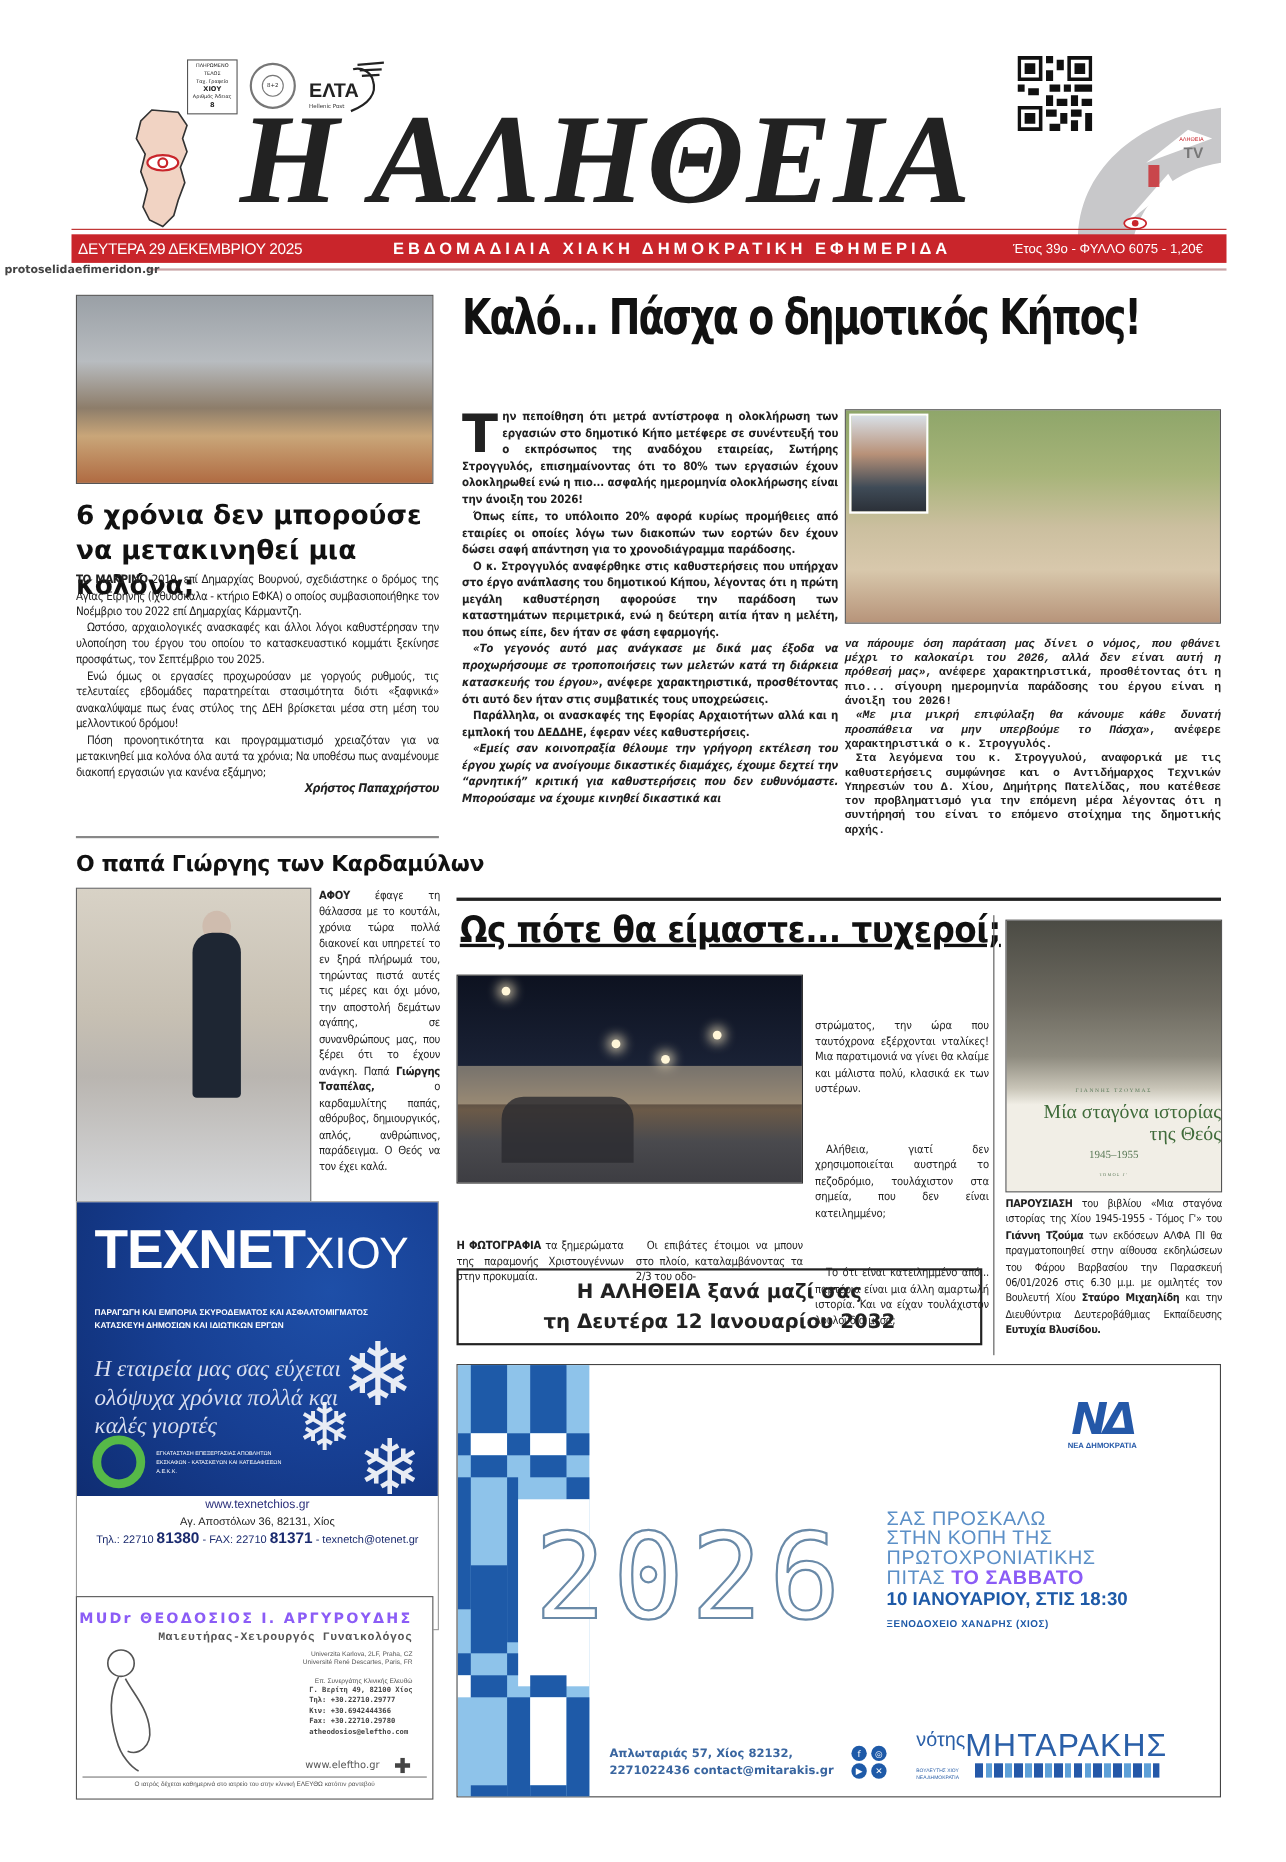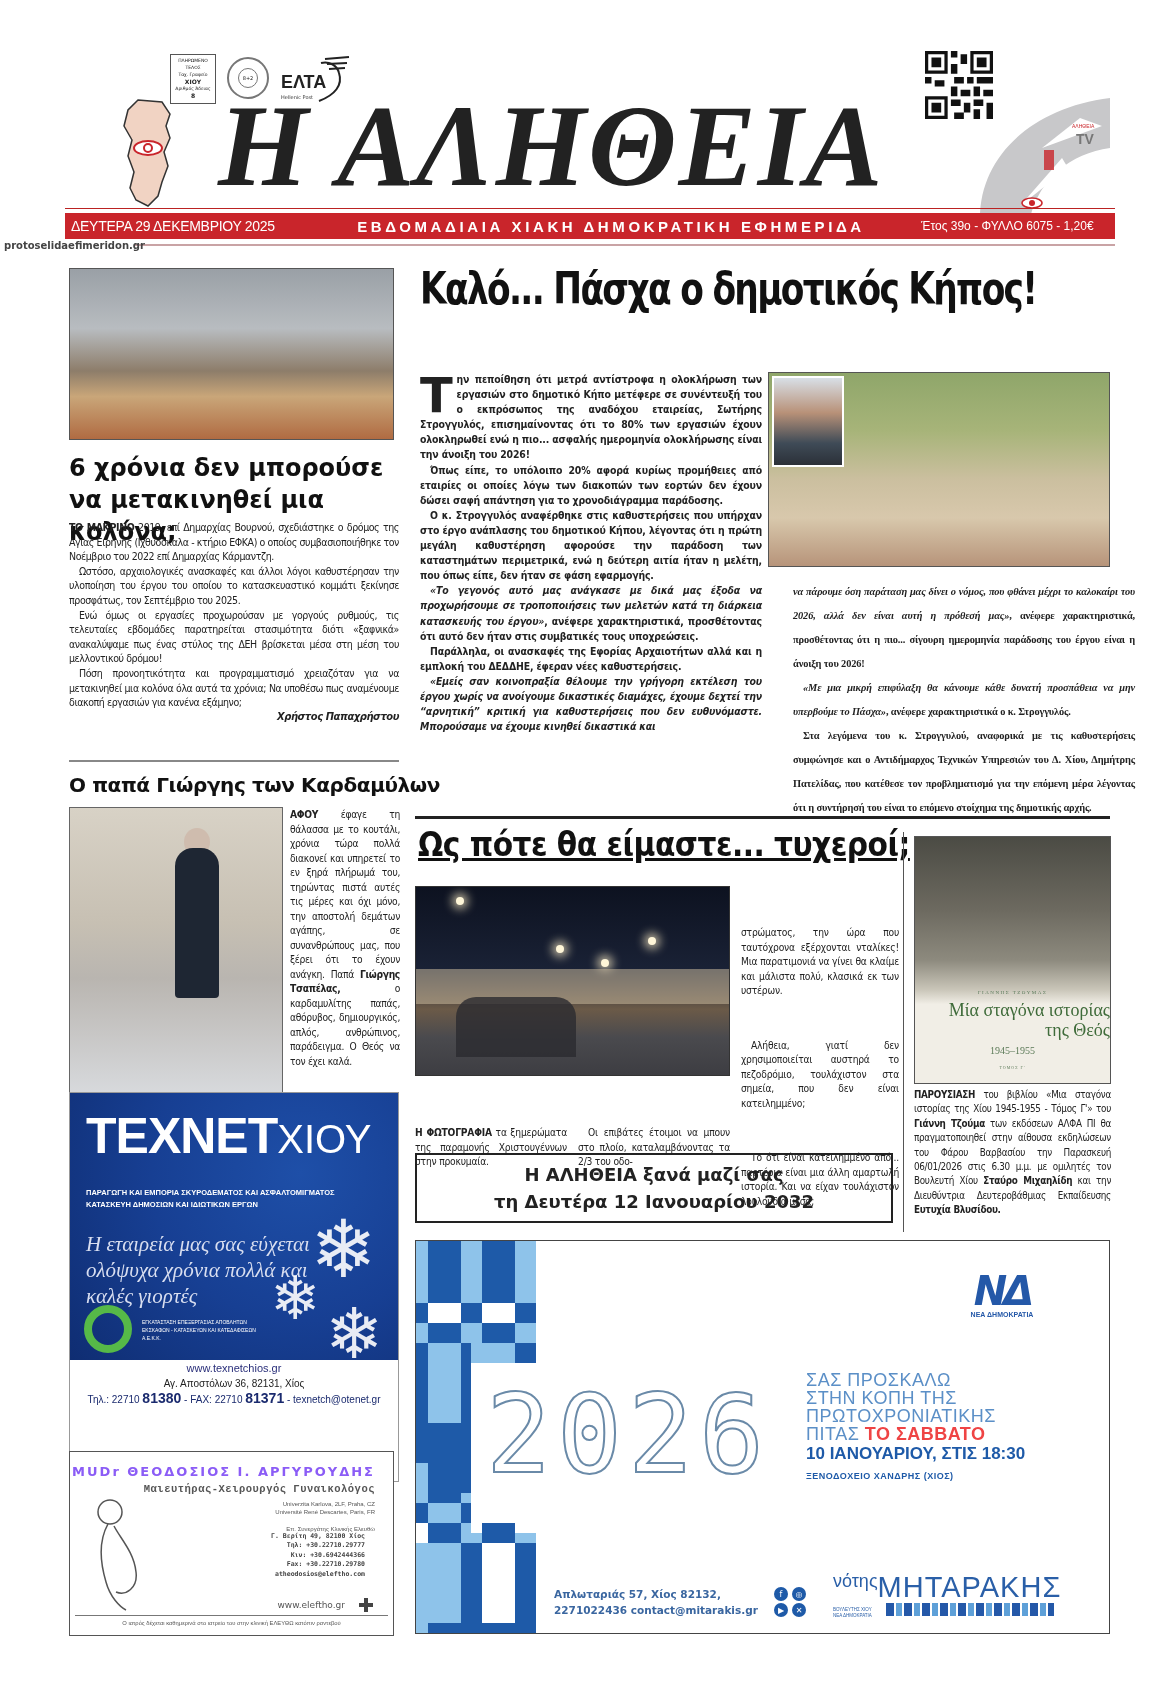--- a/index.html
+++ b/index.html
@@ -54,37 +54,37 @@
   .snow { position:absolute; color:#fff; opacity:0.9; }
   .texnet-contact { position:absolute; left:0; top:268px; width:328px; text-align:center; font-family:"Liberation Sans",sans-serif; font-size:10px; line-height:15px; color:#222; }
   .texnet-contact .web { color:#2a2f7a; font-size:11px; }
   .texnet-contact .tel { color:#1a2a6e; }
   .texnet-contact .tel b { font-size:14px; }
 
   .ad-doctor { left: 69px; top: 1451px; width: 325px; height: 185px; border: 1px solid #555; background: #fff; }
   .doc-name { position:absolute; right:18px; top:12px; font-family:"DejaVu Sans",sans-serif; font-weight:bold; font-size:13px; letter-spacing:2px; color:#8b5cf6; }
   .doc-title { position:absolute; right:18px; top:31px; font-family:Liberation Mono, monospace; font-weight:bold; font-size:10.5px; color:#555; letter-spacing:0.5px; }
   .doc-lines { position:absolute; right:18px; top:48px; text-align:right; font-family:"Liberation Sans",sans-serif; font-size:6px; line-height:8.4px; color:#555; }
-  .doc-contact { position:absolute; right:28px; top:80px; text-align:right; font-family:"DejaVu Sans Mono",monospace; font-size:6.5px; line-height:9.4px; color:#444; font-weight:bold; }
+  .doc-contact { position:absolute; right:18px; top:80px; text-align:left; font-family:"DejaVu Sans Mono",monospace; font-size:6.5px; line-height:9.4px; color:#444; font-weight:bold; }
   .doc-web { position:absolute; right:48px; top:148px; font-family:"DejaVu Sans",sans-serif; font-size:9px; color:#555; }
   .doc-cross { position:absolute; right:20px; top:146px; width:14px; height:14px; }
   .doc-rule { position:absolute; left:5px; right:5px; top:163px; height:1px; background:#777; }
   .doc-foot { position:absolute; left:0; right:0; top:168px; text-align:center; font-family:"Liberation Sans",sans-serif; font-size:5.8px; color:#555; }
   .doc-figure { position:absolute; left:20px; top:40px; width:60px; height:120px; }
 
   
   .lead-title { left: 420px; top: 262px; font-family: "DejaVu Sans Condensed","DejaVu Sans",sans-serif; font-weight: bold; font-size: 45px; letter-spacing: -2px; color: #111; white-space: nowrap; transform: scaleX(0.85); transform-origin: left top; }
   .lead-col1 { left: 420px; top: 372px; width: 342px; font-family: "DejaVu Sans Condensed","DejaVu Sans",sans-serif; font-size: 10.4px; line-height: 15.1px; text-align: justify; font-weight: bold; color: #222; letter-spacing:-0.15px; }
   .lead-col1 p { text-indent: 10px; }
   .lead-col1 p.first { text-indent: 0; }
   .lead-col1 i, .lead-col2 i { font-weight: bold; font-style: italic; }
   .dropcap { float:left; font-family:"DejaVu Sans",sans-serif; font-weight:bold; font-size:48px; line-height:42px; margin-right:4px; margin-top:2px; }
   .photo-garden { left: 768px; top: 372px; width: 342px; height: 195px; background: linear-gradient(180deg,#8fa66a 0%, #a7b479 30%, #cbbf9f 55%, #d8c8ac 75%, #b7947a 100%); border:1px solid #555; }
   .inset-face { position:absolute; left:3px; top:3px; width:72px; height:91px; background: linear-gradient(180deg,#d8dfe6 0%, #b89178 40%, #3f4b57 75%, #2b3038 100%); border:2px solid #fff; }
-  .lead-col2 { left: 768px; top: 580px; width: 342px; font-family: Liberation Serif, serif; font-size: 10.4px; line-height: 24px; text-align: justify; font-weight: bold; color: #222; letter-spacing:-0.15px;margin-left:25px; }
+  .lead-col2 { left: 768px; top: 580px; width: 342px; font-family: Liberation Mono, monospace; font-size: 10.4px; line-height: 13px; text-align: justify; font-weight: bold; color: #222; letter-spacing:-0.15px; }
   .lead-col2 p { text-indent: 10px; }
   .lead-col2 p.cont { text-indent: 0; }
 
   .rule-black { left: 415px; top: 816px; width: 695px; height: 3px; background: #222; }
   .h-tyxeroi { left: 418px; top: 825px; font-family: "DejaVu Sans Condensed","DejaVu Sans",sans-serif; font-weight:bold; font-size: 33px; color:#111; letter-spacing:-0.5px; white-space:nowrap;text-decoration:underline; }
   .vrule { left: 903px; top: 832px; width: 1px; height: 400px; background:#555; }
   .photo-night { left: 415px; top: 886px; width: 315px; height: 190px; background: linear-gradient(180deg,#0d1220 0%, #1a2236 45%, #6b5a48 65%, #4a4a4e 80%, #3d3d42 100%); border:1px solid #333; overflow:hidden; }
   .lamp { position:absolute; width:8px; height:8px; background:#fff6d8; border-radius:50%; box-shadow:0 0 10px 4px rgba(255,240,200,0.7); }
   .tx-col { font-family: "DejaVu Sans Condensed","DejaVu Sans",sans-serif; font-size: 10.2px; line-height: 14.5px; text-align: justify; color:#222; letter-spacing:-0.2px; }
   .tx-col p { text-indent: 10px; margin-top: 40px; }
@@ -103,21 +103,21 @@
   .notice-box { left: 415px; top: 1153px; width: 478px; height: 70px; border: 2px solid #222; display:flex; flex-direction:column; align-items:center; justify-content:center; font-family:"DejaVu Sans",sans-serif; font-weight:bold; font-size:18px; line-height:27px; color:#222; }
 
   
   .ad-nd { left: 415px; top: 1240px; width: 695px; height: 394px; border: 1px solid #444; background: #fff; overflow:hidden; }
   .nd-pattern { position:absolute; left:0; top:0; width:120px; height:394px; }
   .nd-2026 { position:absolute; left:70px; top:140px; font-family:"DejaVu Sans Mono",monospace; font-size:108px; color:#fff; -webkit-text-stroke: 2px #6a8aa8; letter-spacing:6px; line-height:1; }
   .nd-logo { position:absolute; right:62px; top:30px; width:90px; text-align:center; }
   .nd-logo .mark { font-family:"DejaVu Sans",sans-serif; font-weight:bold; font-size:40px; color:#2458a8; font-style:italic; letter-spacing:-4px; line-height:40px; }
   .nd-logo .txt { font-family:"Liberation Sans",sans-serif; font-size:7px; color:#2458a8; font-weight:bold; }
   .nd-invite { position:absolute; left:390px; top:130px; font-family:"Liberation Sans",sans-serif; font-size:18px; line-height:18px; color:#5b8fc7; letter-spacing:0.5px; }
-  .nd-invite b { color:#ef4444;text-align:center; }
+  .nd-invite b { color:#8b5cf6;text-align:center; }
   .nd-date { position:absolute; left:390px; top:203px; font-family:"Liberation Sans",sans-serif; font-weight:bold; font-size:17px; color:#1e5aa8; }
   .nd-venue { position:absolute; left:390px; top:230px; font-family:"Liberation Sans",sans-serif; font-weight:bold; font-size:9px; color:#1e5aa8; letter-spacing:0.5px; }
   .nd-addr { position:absolute; left:138px; top:345px; font-family:"DejaVu Sans",sans-serif; font-size:10.5px; line-height:16px; color:#3a66a0; font-weight:bold; }
   .nd-social { position:absolute; left:358px; top:346px; width:34px; display:grid; grid-template-columns: 16px 16px; gap:2px; }
   .nd-social span { width:14px; height:14px; border-radius:50%; background:#1e5aa8; color:#fff; font-size:8px; display:flex; align-items:center; justify-content:center; font-family:"DejaVu Sans",sans-serif; }
   .nd-mp { position:absolute; left:417px; top:330px; font-family:"Liberation Sans",sans-serif; color:#2a5fa8; }
   .nd-mp .first { font-size:18px; vertical-align:top; }
   .nd-mp .last { font-size:29px; letter-spacing:1px; }
   .nd-mp-sub { position:absolute; left:417px; top:366px; font-family:"Liberation Sans",sans-serif; font-size:4.5px; color:#2a5fa8; line-height:6px; }
   .nd-mp-band { position:absolute; left:470px; top:362px; width:168px; height:13px; background: repeating-linear-gradient(90deg,#2458a8 0 8px,#fff 8px 10px,#5ea0d8 10px 16px,#fff 16px 18px); }

